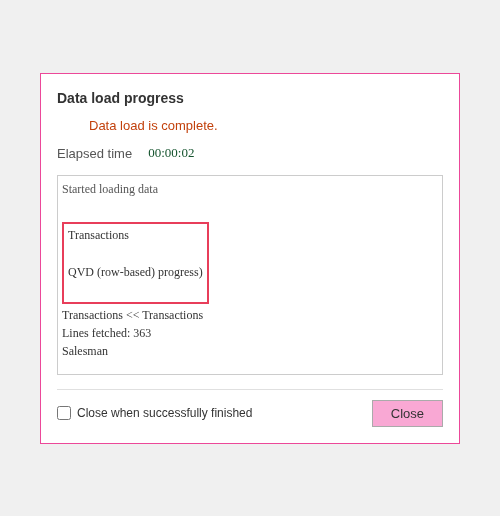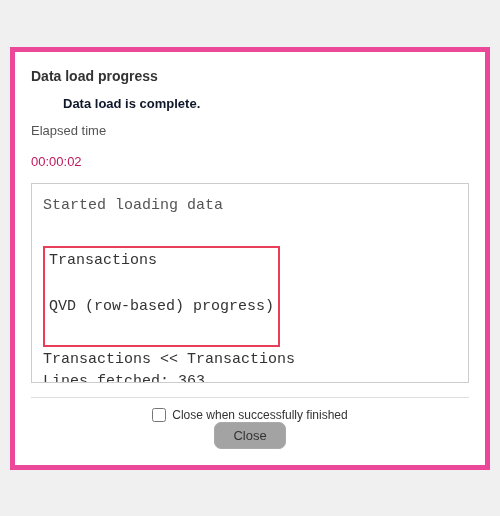--- a/index.html
+++ b/index.html
@@ -8,61 +8,60 @@
       font-size: 13px;
       background: #f0f0f0;
       display: flex;
       align-items: center;
       justify-content: center;
       width: 500px;
       min-height: 516px;
     }
     .dialog {
       background: #fff;
-      border: 5px solid #ec4899;
-      width: 480px;
+      border: 1px solid #ec4899;
+      width: 420px;
       padding: 16px;
       position: relative;
     }
     .dialog-title {
       font-weight: bold;
       font-size: 14px;
       margin-bottom: 12px;
       color: #333;
     }
     .status-complete {
-      font-weight: bold;
+      font-weight: normal;
       font-size: 13px;
-      color: #0f172a;
+      color: #c2410c;
       margin-bottom: 12px;
       padding-left: 32px;
     }
     .elapsed-row {
       display: flex;
-      align-items: flex-start;
+      align-items: flex-end;
       gap: 16px;
       margin-bottom: 14px;
       font-size: 13px;
       color: #555;
-      flex-direction: column;
     }
     .elapsed-time {
-      color: #be185d;
-      font-family: Liberation Sans, sans-serif;
+      color: #14532d;
+      font-family: Liberation Serif, serif;
       font-size: 13px;
     }
     .log-box {
       border: 1px solid #ccc;
       height: 200px;
       overflow-y: scroll;
-      padding: 11px;
-      font-size: 15px;
+      padding: 4px;
+      font-size: 12px;
       color: #333;
       line-height: 1.5;
-      font-family: Liberation Mono, monospace;
+      font-family: Liberation Serif, serif;
       position: relative;
     }
     .log-box .started {
       margin-bottom: 6px;
       color: #555;
     }
     .highlighted-block {
       border: 2px solid #e83e5a;
       display: inline-block;
       padding: 2px 4px;
@@ -73,43 +72,42 @@
       display: block;
       line-height: 1.5;
     }
     .footer {
       display: flex;
       align-items: center;
       justify-content: space-between;
       margin-top: 14px;
       padding-top: 10px;
       border-top: 1px solid #e0e0e0;
-      flex-direction: column;
     }
     .checkbox-label {
       display: flex;
       align-items: center;
       gap: 6px;
       font-size: 12px;
       color: #333;
       cursor: pointer;
     }
     .checkbox-label input[type="checkbox"] {
       width: 14px;
       height: 14px;
       cursor: pointer;
     }
     .close-btn {
-      background: #a3a3a3;
+      background: #f9a8d4;
       border: 1px solid #aaa;
       padding: 5px 18px;
       font-size: 13px;
       cursor: pointer;
       color: #333;
-      border-radius: 7px;
+      border-radius: 0;
     }
     
     .log-box::-webkit-scrollbar {
       width: 10px;
     }
     .log-box::-webkit-scrollbar-track {
       background: #f0f0f0;
     }
     .log-box::-webkit-scrollbar-thumb {
       background: #bbb;

